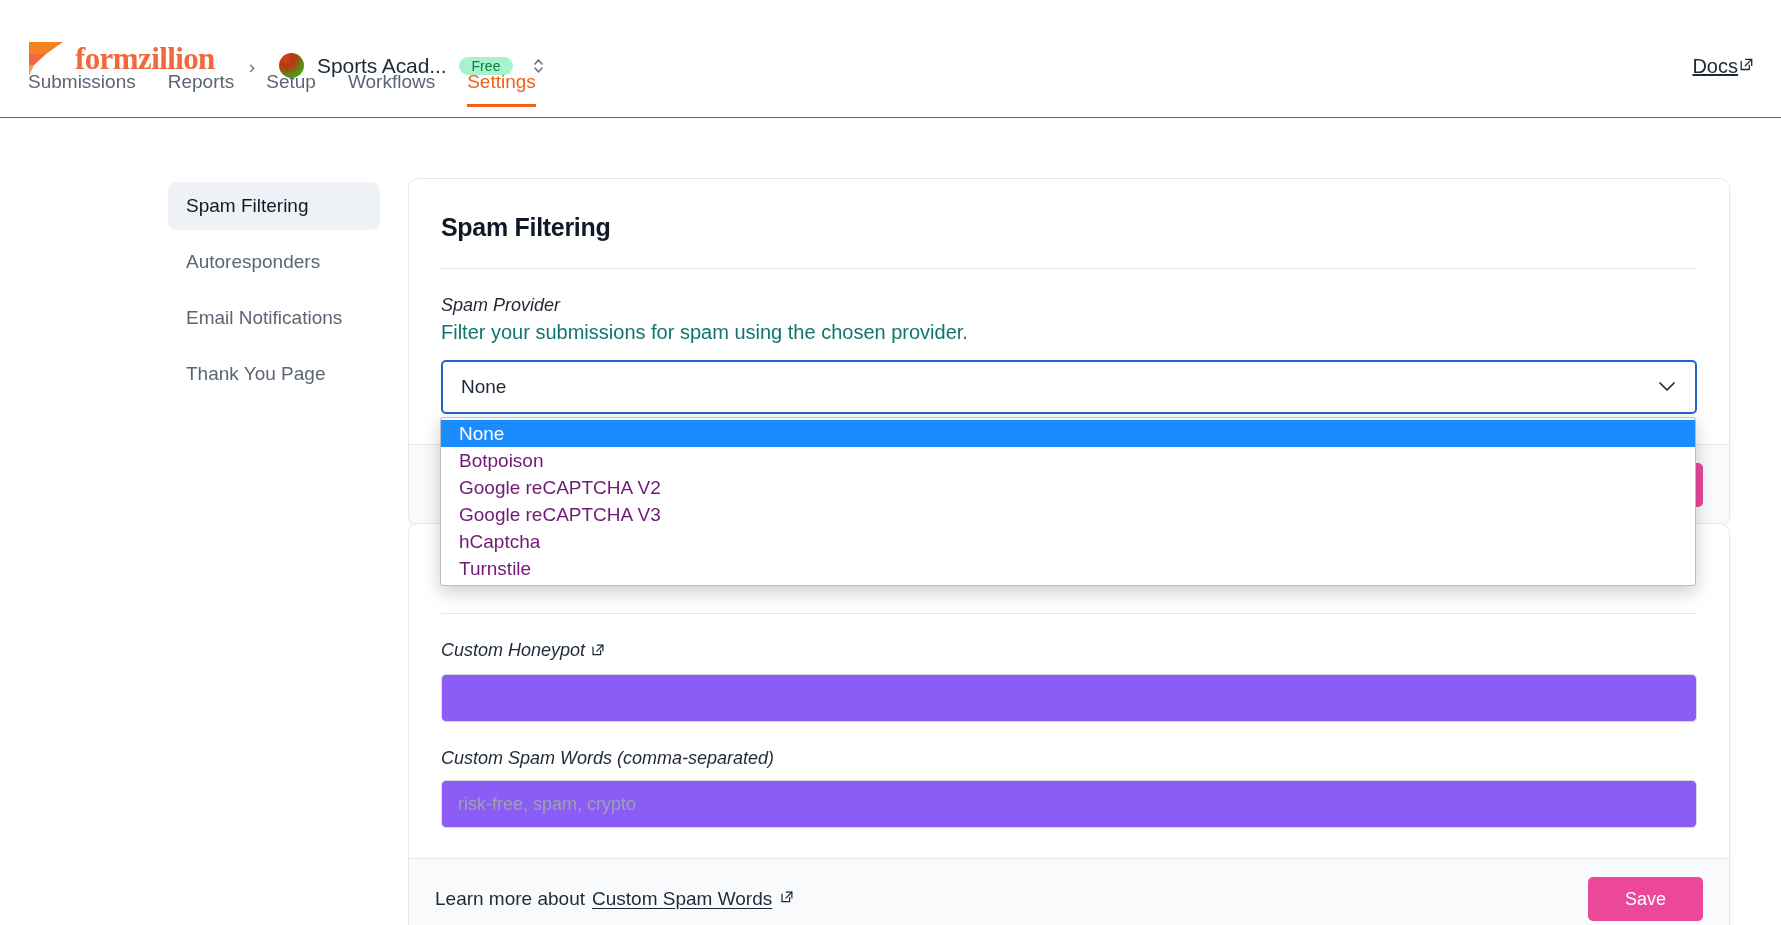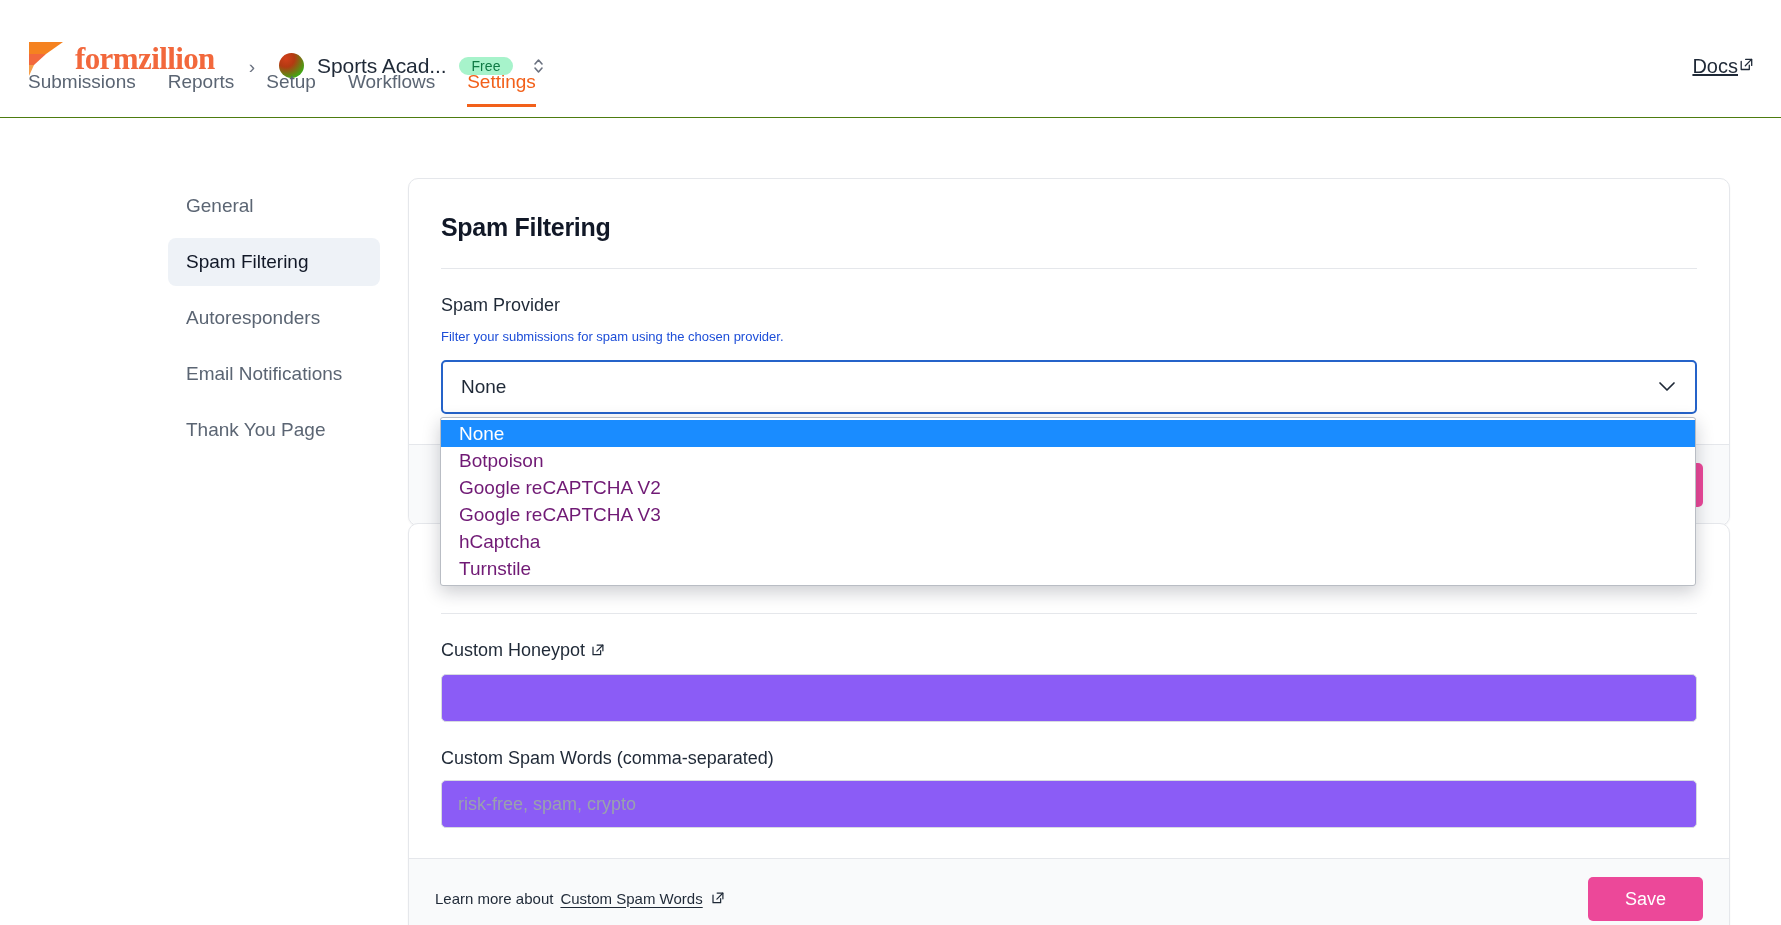--- a/index.html
+++ b/index.html
@@ -72,40 +72,40 @@
   .card {
     background: #ffffff;
     border: 1px solid #e5e7eb;
     border-radius: 10px;
     box-shadow: 0 1px 2px rgba(16,24,40,.05);
   }
   .card-body { padding: 34px 32px 30px 32px; }
   .card-title { font-size: 25px; font-weight: bold; color: #111827; letter-spacing: -0.3px; }
   .hr { height: 1px; background: #e5e7eb; margin: 26px 0 0 0; }
 
-  .field-label { font-size: 18px; color: #1f2937; margin-top: 26px; }
-  .field-help { font-size: 13px; color: #1d4ed8; margin-top: 13px; }
+  .field-label { font-size: 18px; color: #1f2937; margin-top: 26px; font-style: italic; }
+  .field-help { font-size: 20px; color: #0f766e; margin-top: 5px; }
 
   .select-box {
     margin-top: 16px; height: 54px; width: 100%;
     border: 2px solid #2563c9; border-radius: 5px;
     background: #fff;
     display: flex; align-items: center; justify-content: space-between;
     padding: 0 18px;
     font-size: 19px; color: #1f2937;
   }
 
   .card-footer {
     border-top: 1px solid #e5e7eb;
     background: #f9fafb;
     border-radius: 0 0 10px 10px;
     padding: 18px 26px;
     display: flex; align-items: center; justify-content: space-between;
   }
-  .footer-note { font-size: 15px; color: #1f2937; display: flex; align-items: flex-start; gap: 7px; }
+  .footer-note { font-size: 19px; color: #1f2937; display: flex; align-items: flex-end; gap: 7px; }
   .footer-note u { text-underline-offset: 3px; }
   .btn-save {
     background: #ec4899; color: #fff;
     font-size: 18px; padding: 13px 37px; border-radius: 5px;
     border: none; line-height: 1;
   }
 
   .input {
     margin-top: 11px; width: 100%; height: 48px;
     border: 1px solid #d7dbe0; border-radius: 5px;
@@ -183,21 +183,20 @@
 
 <div class="nav">
   <div class="nav-item">Submissions</div>
   <div class="nav-item">Reports</div>
   <div class="nav-item">Setup</div>
   <div class="nav-item">Workflows</div>
   <div class="nav-item active">Settings</div>
 </div>
 
 <div class="sidebar">
-  <div class="side-item">General</div>
   <div class="side-item active">Spam Filtering</div>
   <div class="side-item">Autoresponders</div>
   <div class="side-item">Email Notifications</div>
   <div class="side-item">Thank You Page</div>
 </div>
 
 <div class="content">
 
   <div class="card" id="card-provider">
     <div class="card-body">

